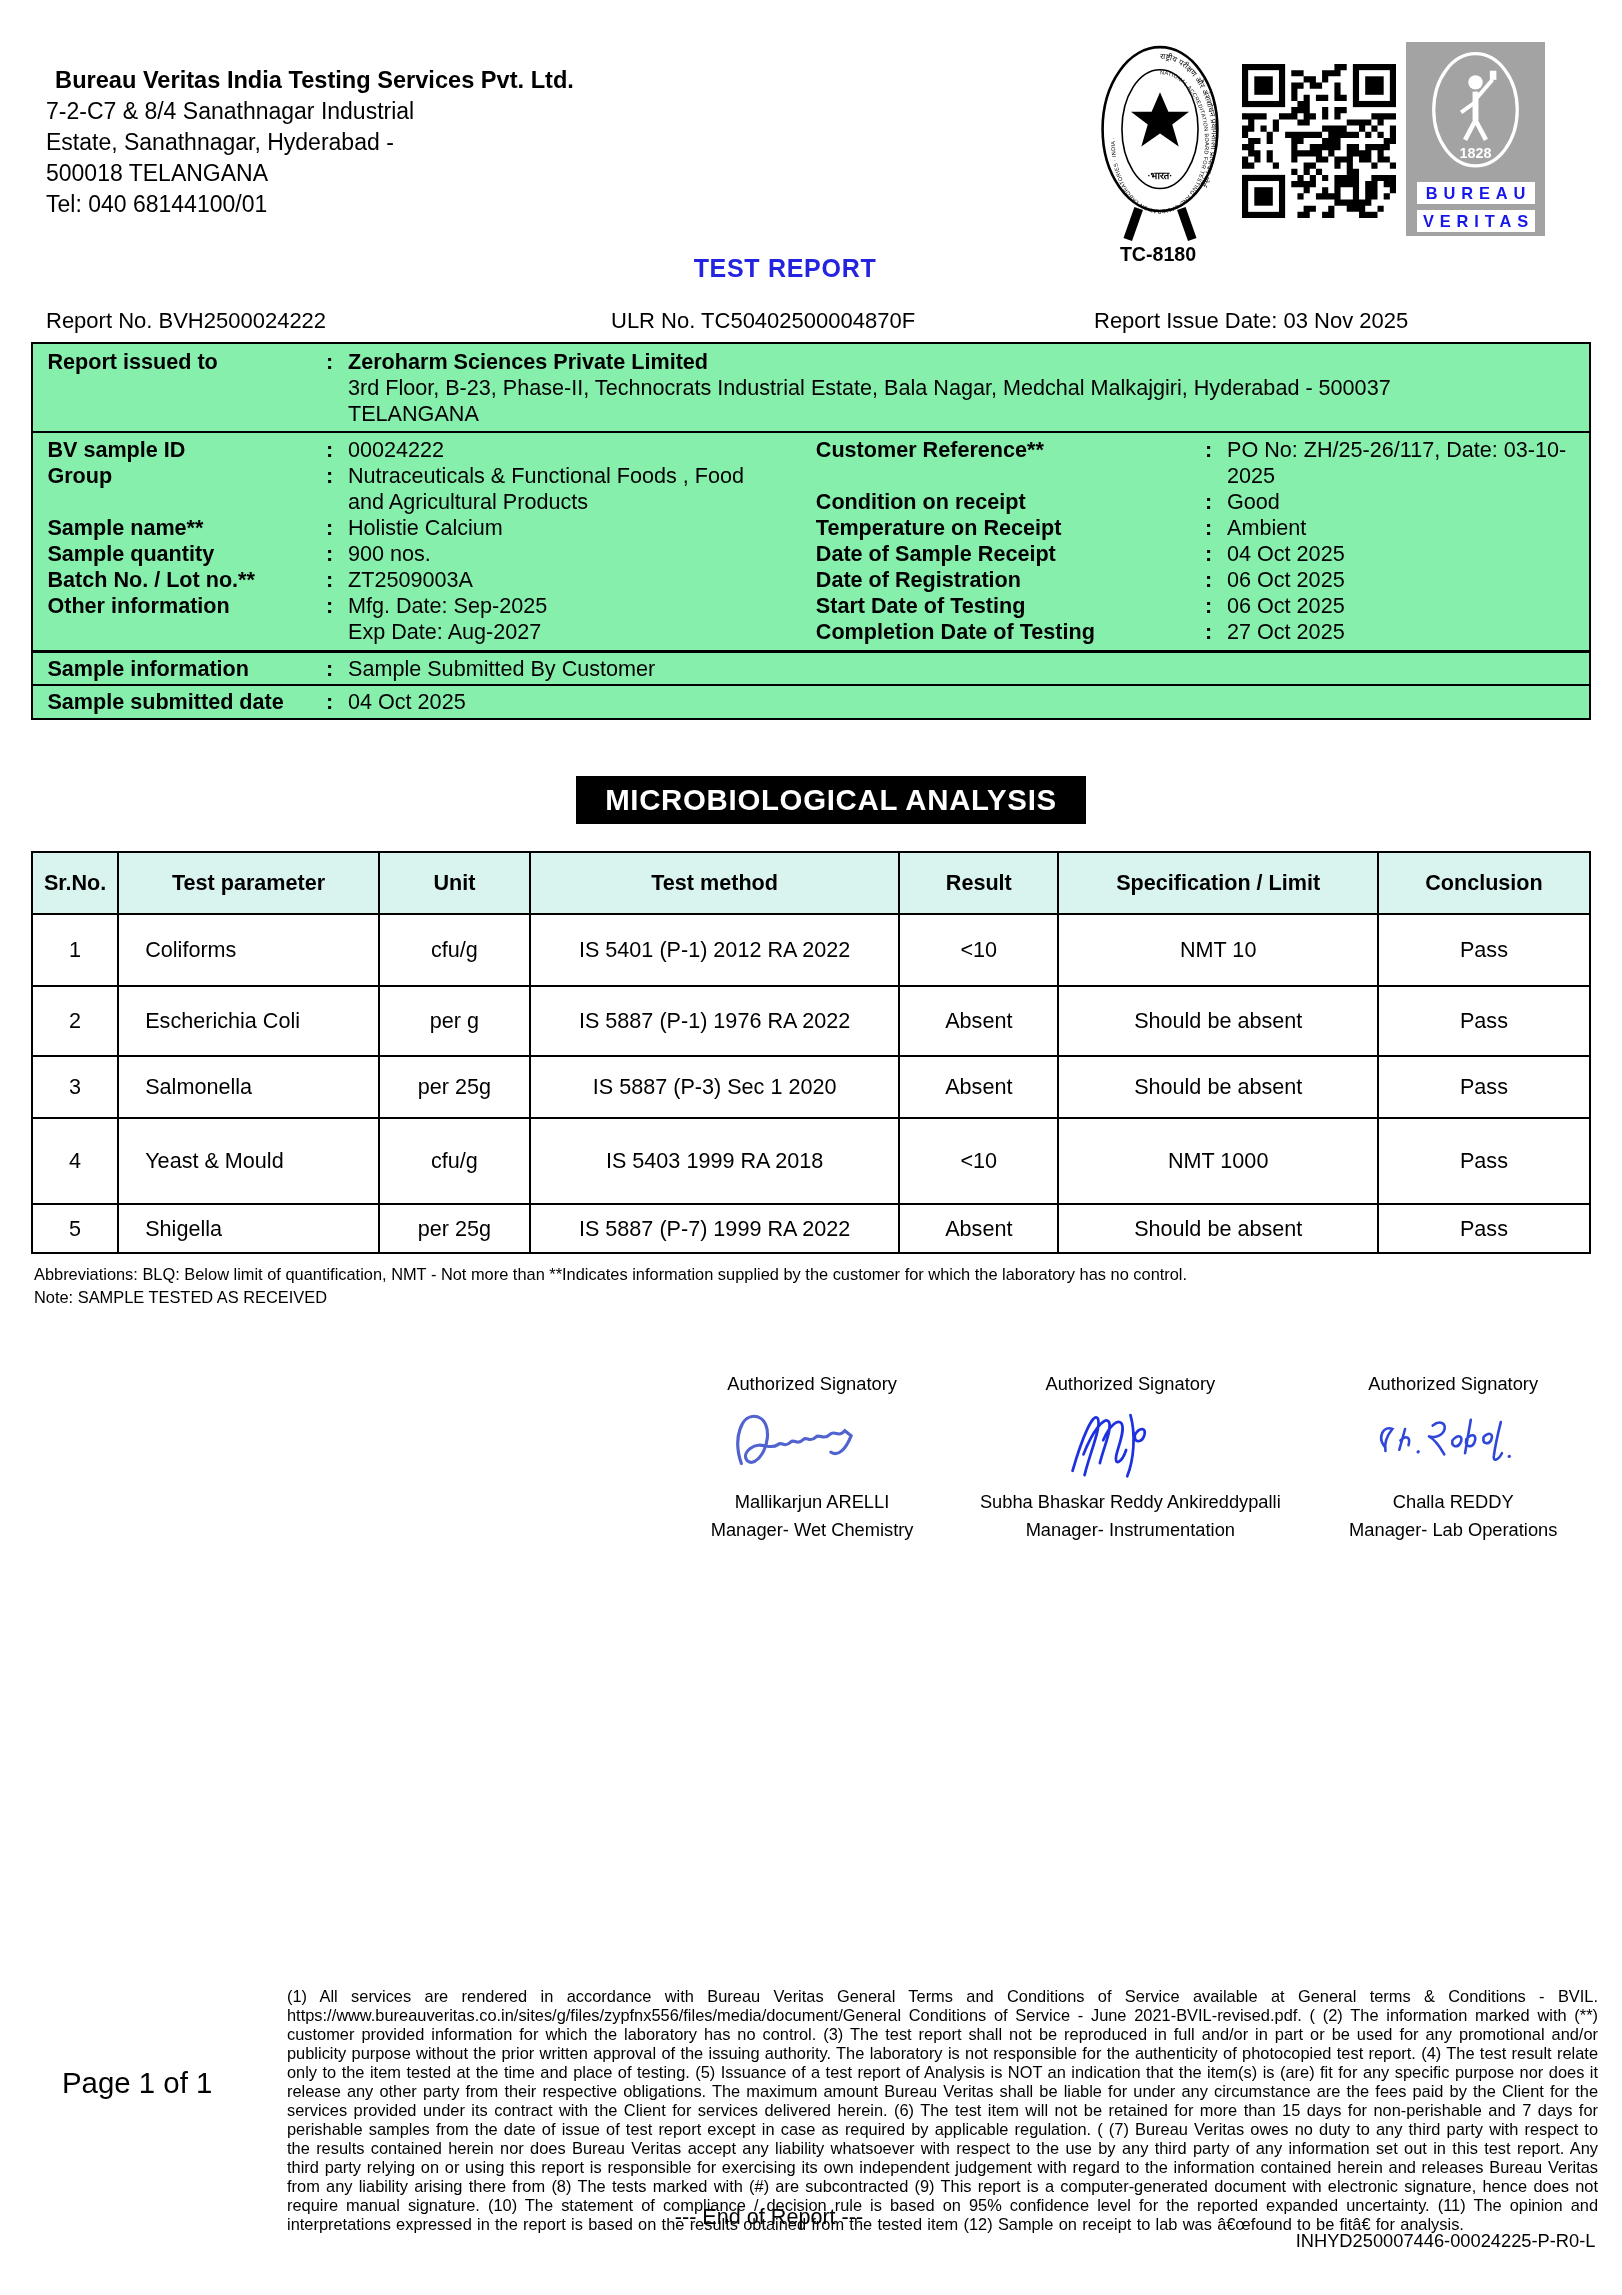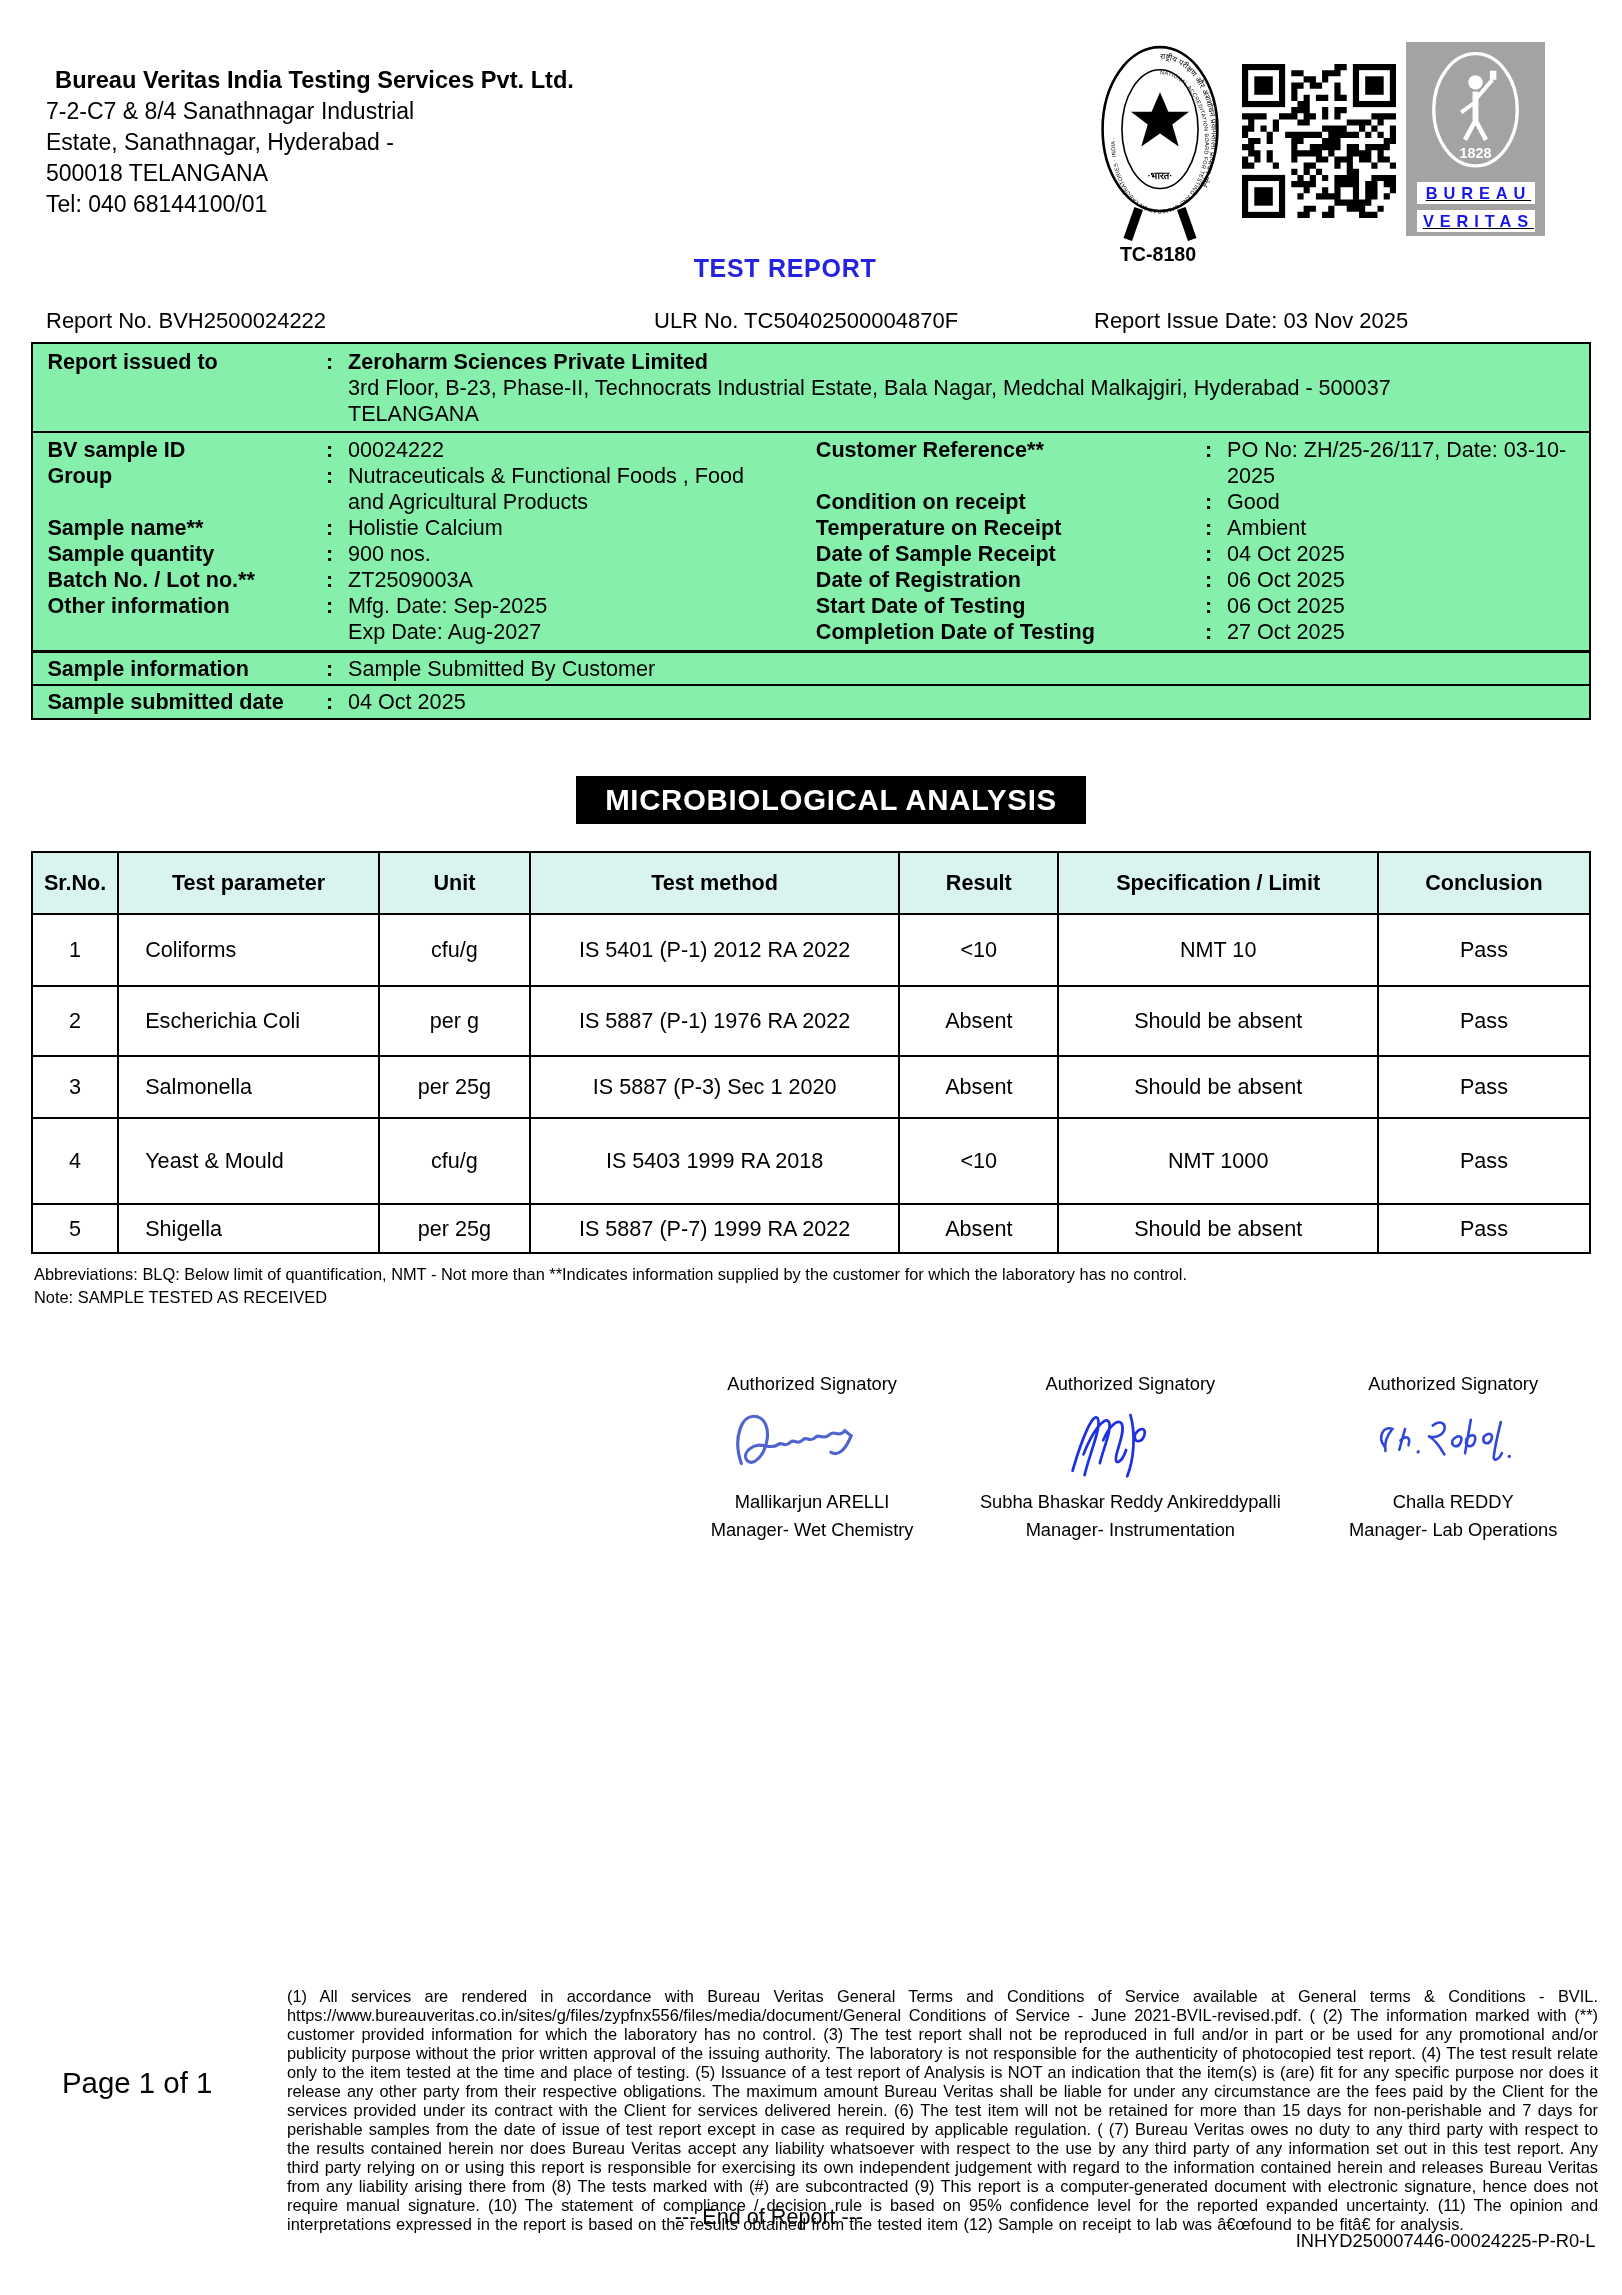--- a/index.html
+++ b/index.html
@@ -5,26 +5,26 @@
   html,body{margin:0;padding:0;background:#888;}
   .page{position:relative;width:1623px;height:2295px;background:#ffffff;overflow:hidden;
         font-family:"Liberation Sans",sans-serif;color:#000;}
   
   .company{position:absolute;left:46px;top:65px;width:537px;font-size:23px;line-height:31px;}
   .company .name{font-weight:bold;font-size:23.6px;text-align:center;}
   .nabl{position:absolute;left:1097px;top:42px;width:126px;height:200px;}
   .nabl-code{position:absolute;left:1086px;top:243px;width:144px;text-align:center;font-weight:bold;font-size:19.6px;}
   .qr{position:absolute;left:1242px;top:64px;width:154px;height:154px;}
   .bvlogo{position:absolute;left:1406px;top:42px;width:139px;height:194px;background:#a3a3a3;}
-  .bv-band{position:absolute;left:10.5px;width:118px;height:22px;background:#fff;display:flex;align-items:center;justify-content:center;text-decoration:underline;}
+  .bv-band{position:absolute;left:10.5px;width:118px;height:22px;background:#fff;display:flex;align-items:center;justify-content:center;}
   .bv-band span{color:#1717e8;font-weight:bold;font-size:16.4px;letter-spacing:5.9px;margin-right:-5.9px;}
   .title{position:absolute;left:0;top:254px;width:1570px;text-align:center;
          color:#2323e0;font-weight:bold;font-size:25px;letter-spacing:0.7px;}
   .meta{position:absolute;top:308px;font-size:22px;white-space:nowrap;}
-  .meta.m1{left:46px;} .meta.m2{left:654px;} .meta.m3{left:1094px;}
+  .meta.m1{left:46px;} .meta.m2{left:611px;} .meta.m3{left:1094px;}
   
   .infobox{position:absolute;left:31px;top:342px;width:1560px;border:2.6px solid #000;box-sizing:border-box;background:#86efac;}
   .kv{display:flex;font-size:21.6px;line-height:26px;}
   .kv .kl{width:293px;padding-left:14.4px;font-weight:bold;box-sizing:border-box;flex:none;}
   .kv .kc{width:22px;font-weight:bold;flex:none;}
   .kv .kvv{flex:1;}
   .kv.sp{line-height:18.3px;}
   .b{font-weight:bold;}
   .sec1{padding:5.2px 0 3.9px 0;border-bottom:2px solid #000;}
   .sec2{display:flex;padding:3.9px 0 5.2px 0;}

